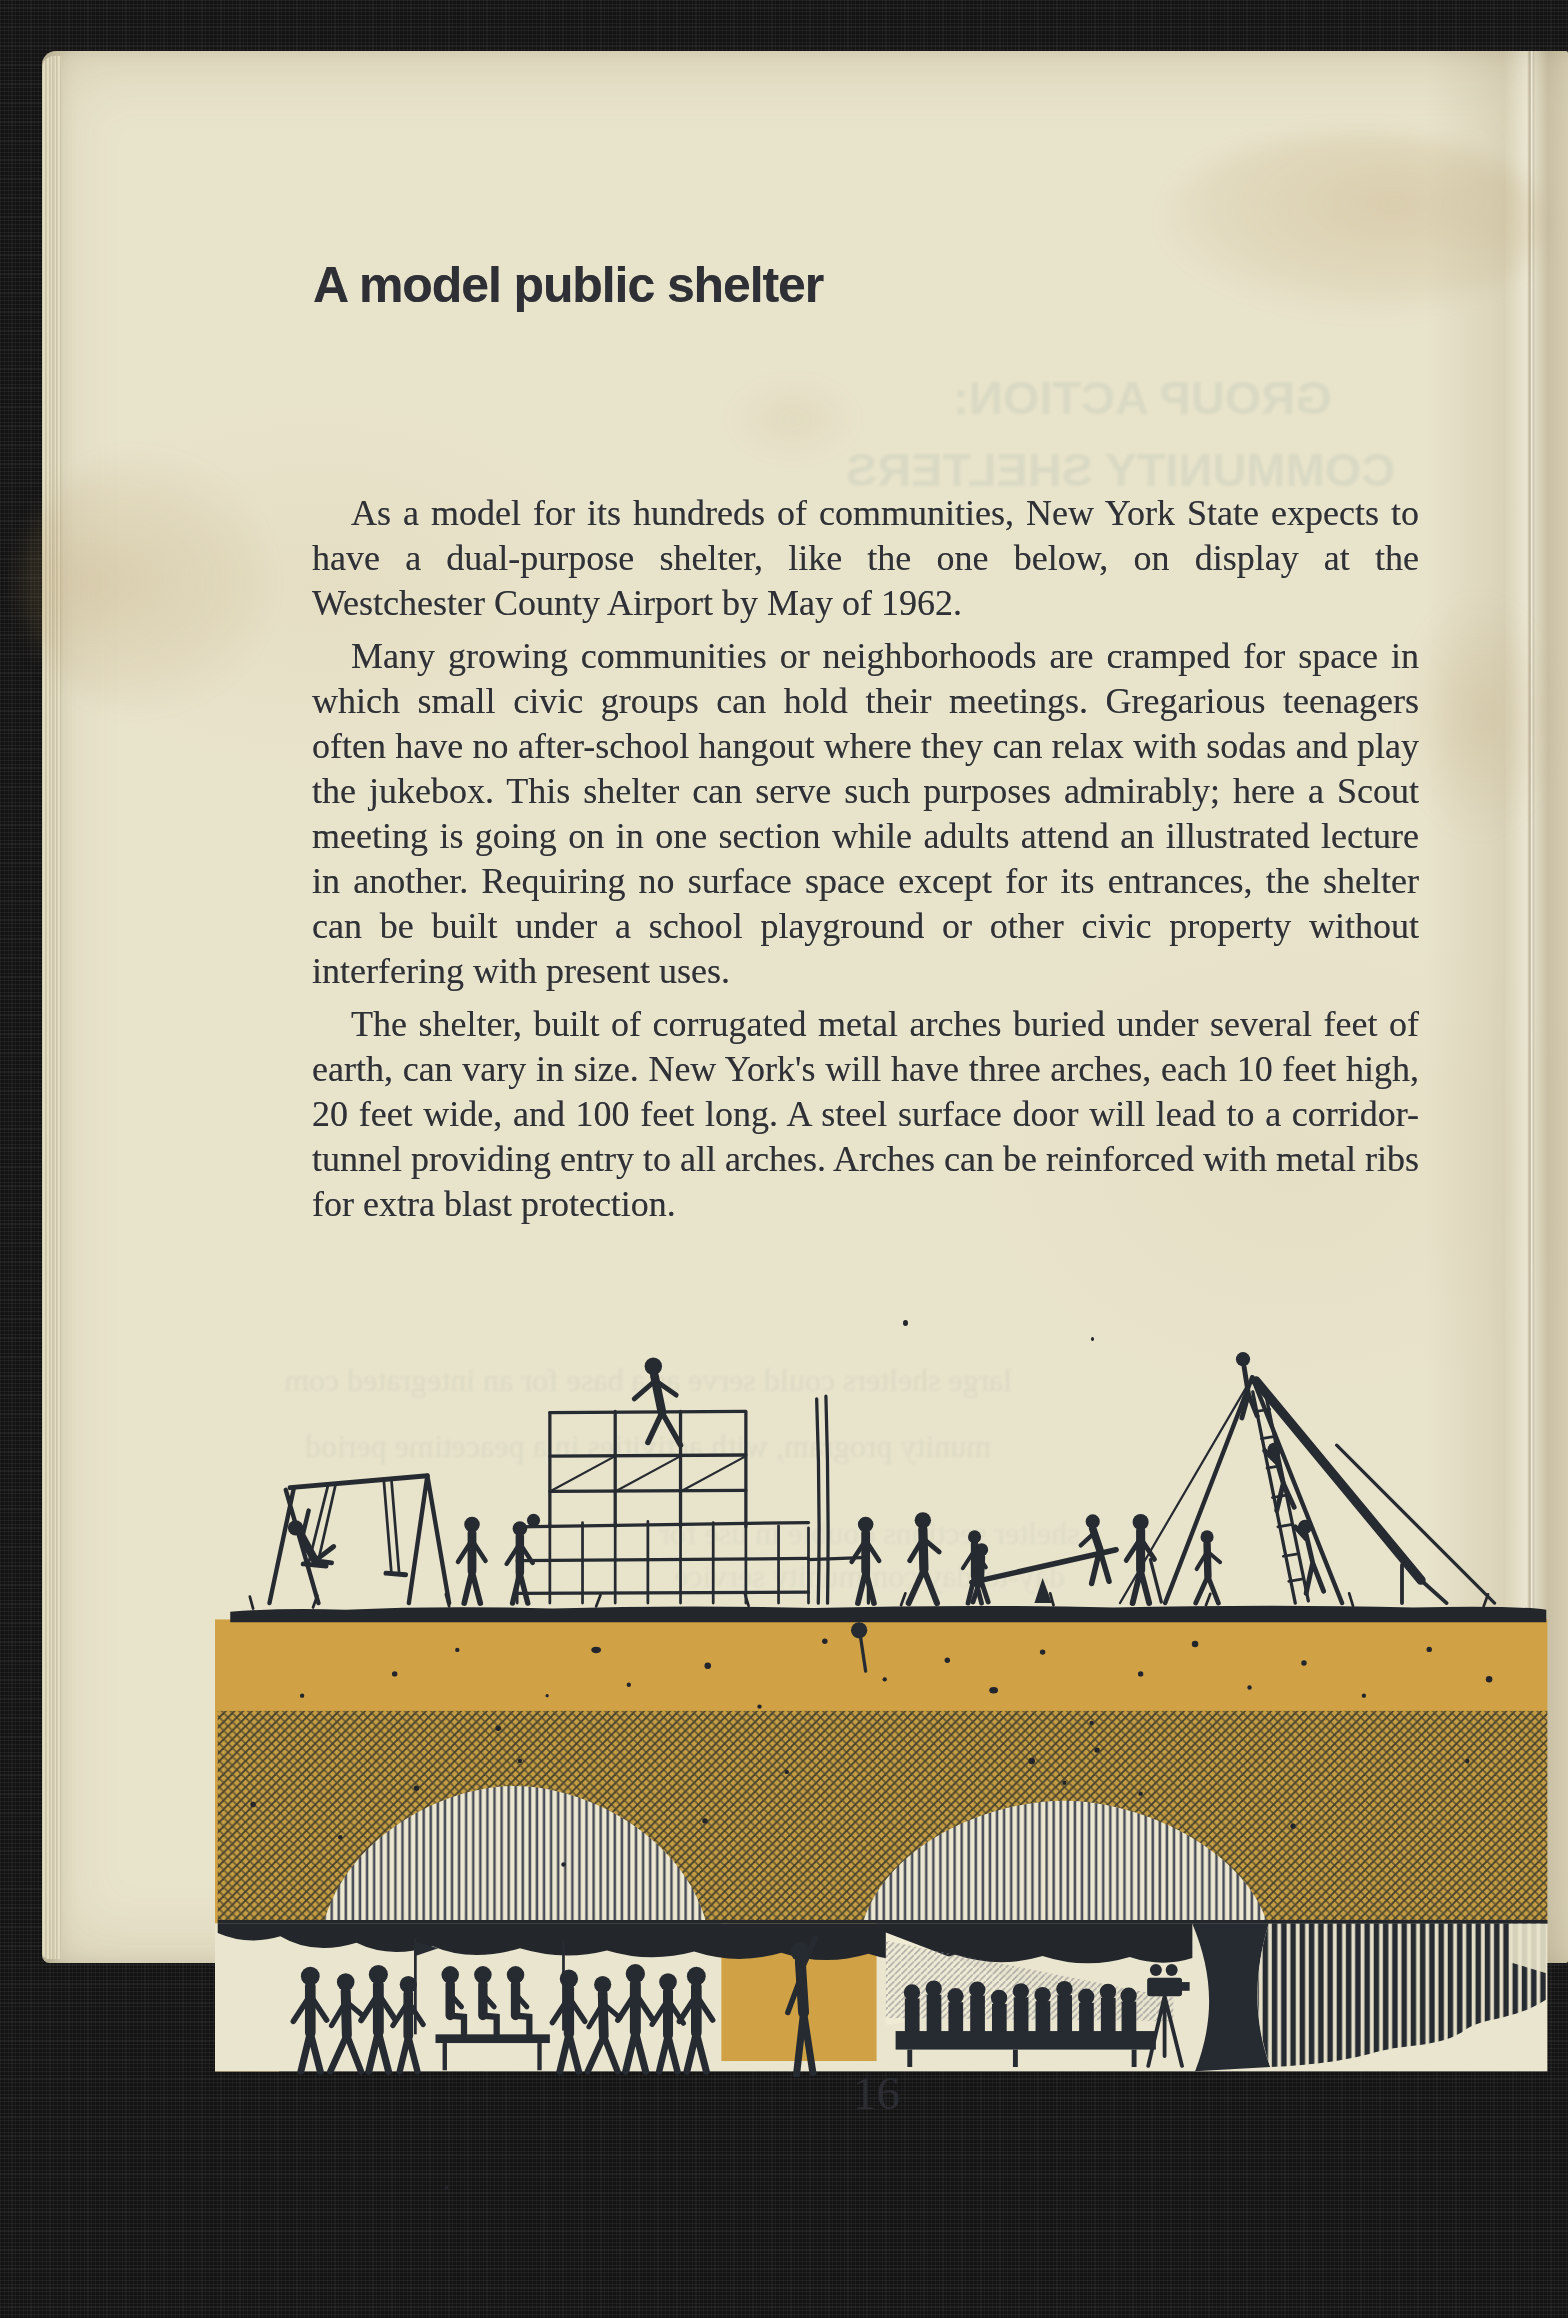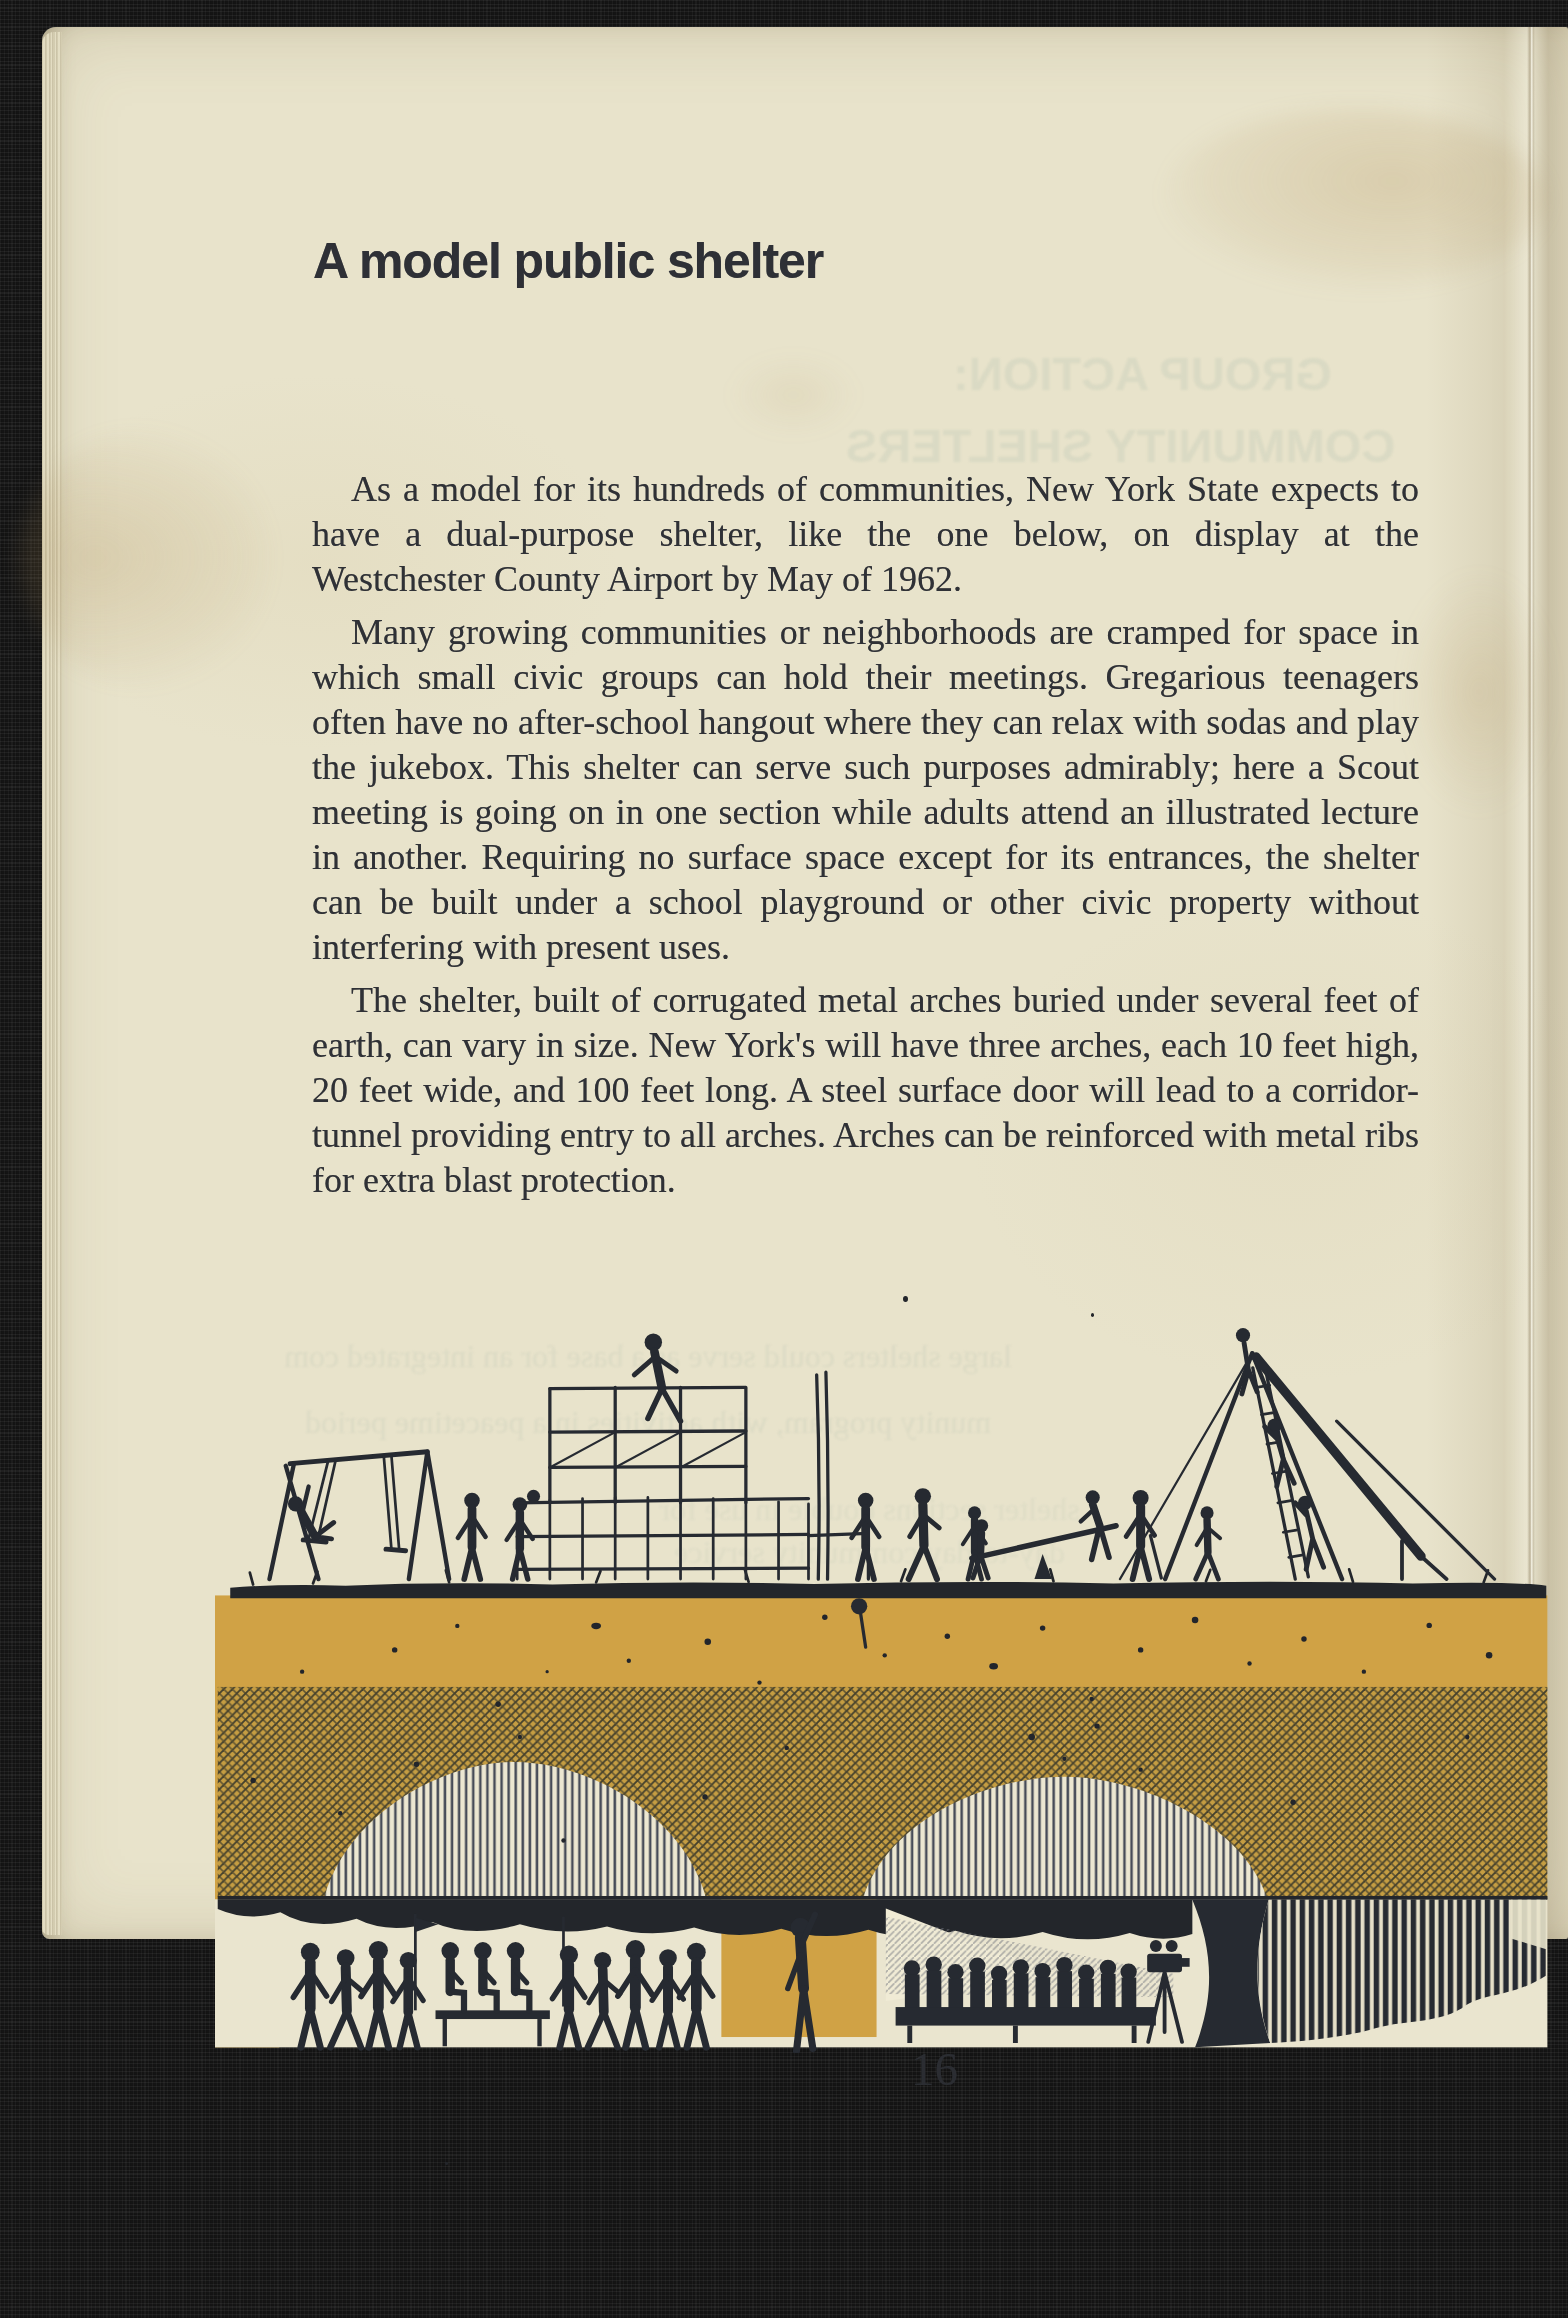--- a/index.html
+++ b/index.html
@@ -5,21 +5,21 @@
   html,body{margin:0;padding:0;}
   body{
     width:1568px;height:2319px;position:relative;overflow:hidden;
     background-color:#141414;
     background-image:
       repeating-linear-gradient(0deg, rgba(255,255,255,.05) 0 1.1px, rgba(0,0,0,.05) 1.1px 2.2px, transparent 2.2px 3.8px),
       repeating-linear-gradient(90deg, rgba(255,255,255,.04) 0 1.1px, rgba(0,0,0,.06) 1.1px 2.2px, transparent 2.2px 3.8px);
     font-family:"Liberation Serif", serif;
   }
   .page{
-    position:absolute;left:42px;top:27px;width:1526px;height:1912px;
+    position:absolute;left:42px;top:51px;width:1526px;height:1912px;
     background-color:#e8e3cb;
     background-image:
       radial-gradient(ellipse 490px 305px at 18% 28%, rgba(208,192,148,.14), transparent 62%),
       radial-gradient(ellipse 545px 414px at 82% 58%, rgba(203,188,143,.11), transparent 60%),
       radial-gradient(ellipse 762px 272px at 50% 99%, rgba(200,186,140,.10), transparent 70%);
     border-radius:14px 2.2px 2.2px 7.6px;
     box-shadow: inset 0 0 76px rgba(120,100,60,.22), inset 18.5px 0 27px -14px rgba(90,75,45,.38);
   }
   .page-edges{
     position:absolute;left:0;top:5.4px;bottom:4.4px;width:19.6px;
@@ -47,21 +47,21 @@
     font-size:50px;line-height:72px;letter-spacing:-1.1px;color:#2e3036;
     text-shadow:0 0 0.5px rgba(46,48,54,.55);
   }
   .bodytext{
     position:absolute;left:262px;top:432px;width:1123px;
     font-size:36px;line-height:45px;color:#2f3136;
     text-align:justify;text-shadow:0 0 0.5px rgba(47,49,54,.5);
   }
   .bodytext p{margin:8px;text-indent:39px;}
   .pageno{
-    position:absolute;left:753px;top:2015px;width:163px;text-align:right;
+    position:absolute;left:753px;top:2015px;width:163px;text-align:center;
     font-size:47px;color:#2b2d32;text-shadow:0 0 0.5px rgba(43,45,50,.5);
   }
   .ghost{
     position:absolute;transform:scaleX(-1);pointer-events:none;
     color:rgba(125,155,150,.12);filter:blur(1.1px);white-space:nowrap;
   }
   .ghost.big{font-family:"Liberation Sans",sans-serif;font-weight:700;font-size:47px;}
   .ghost.small{font-size:32px;color:rgba(125,155,145,.11);}
   .illus{position:absolute;left:173px;top:1296px;width:1334px;height:730px;}
 </style>

